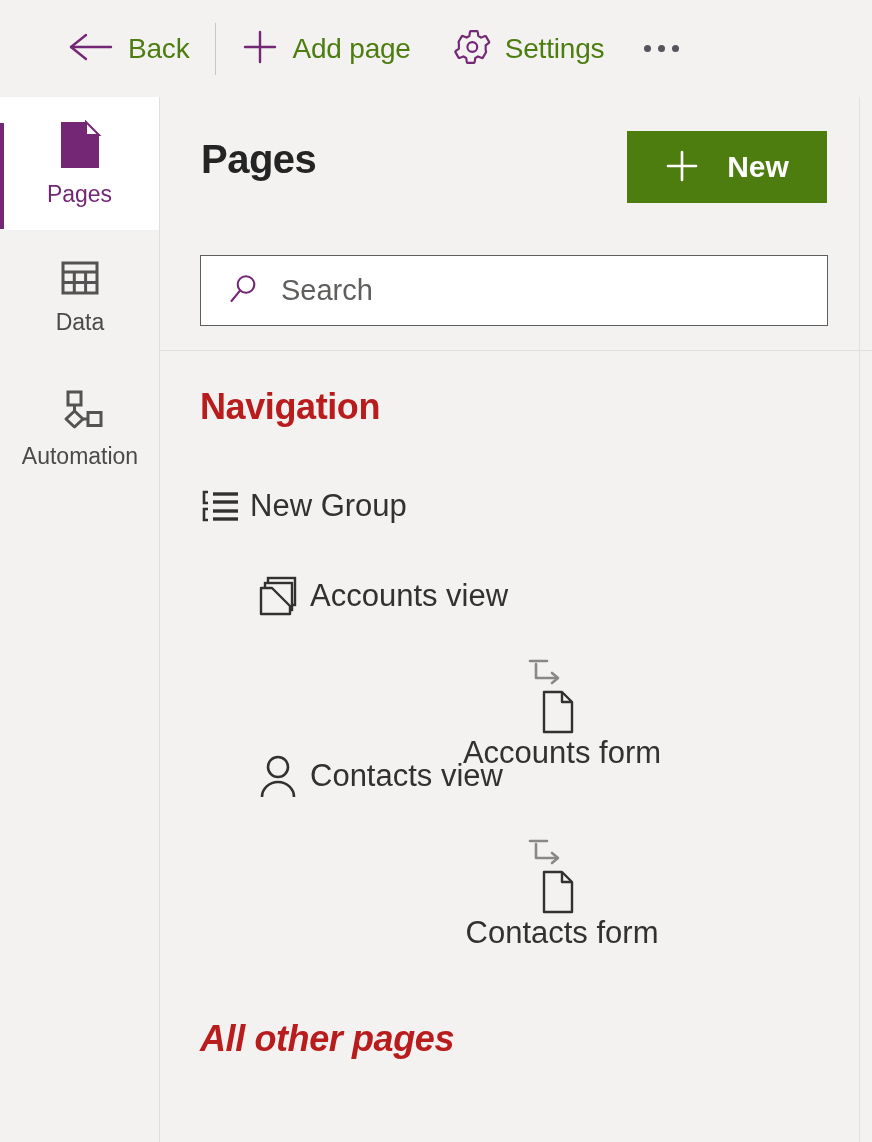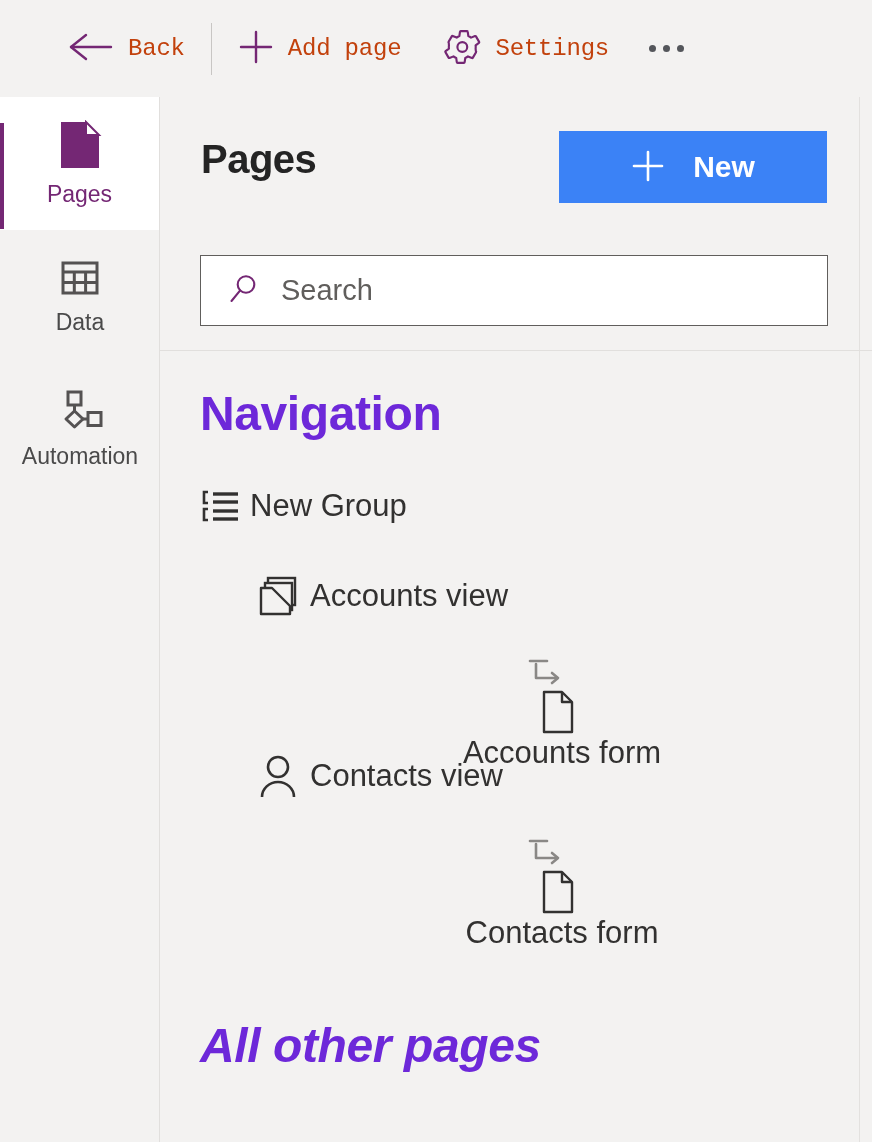--- a/index.html
+++ b/index.html
@@ -26,23 +26,23 @@
   }
   .tb-btn {
     display: flex; align-items: center;
     height: 56px;
     padding: 0 10px;
     gap: 14px;
     cursor: pointer;
     background: transparent; border: none;
   }
   .tb-label {
-    font-size: 24px;
-    color: #c2410c;
-    font-family: Liberation Mono, monospace;
+    font-size: 28px;
+    color: #4d7c0f;
+    font-family: Liberation Sans, sans-serif;
     white-space: nowrap;
     letter-spacing: -0.2px;
   }
   .tb-sep {
     width: 1px; height: 52px;
     background: #c8c6c4;
     margin: 0 16px;
   }
   .tb-more {
     display: flex; align-items: center; justify-content: center;
@@ -106,22 +106,22 @@
   }
   .page-title {
     position: absolute; left: 41px; top: 40px;
     font-size: 40px; font-weight: bold;
     color: #242424;
     letter-spacing: -0.5px;
     font-family: "Liberation Sans", sans-serif;
   }
   .new-btn {
     position: absolute; right: 32px; top: 34px;
-    width: 268px; height: 72px;
-    background: #3b82f6;
+    width: 200px; height: 72px;
+    background: #4d7c0f;
     border: none;
     display: flex; align-items: center; justify-content: center;
     gap: 28px;
     cursor: pointer;
   }
   .new-btn .lbl {
     font-size: 30px; font-weight: bold; color: #ffffff;
     font-family: "Liberation Sans", sans-serif;
   }
 
@@ -145,22 +145,22 @@
 
   .head-divider {
     position: absolute; left: 160px; top: 350px;
     width: 712px; height: 1px;
     background: #e1dfdd;
   }
 
   
   .section-title {
     position: absolute; left: 200px;
-    font-size: 48px; font-weight: bold;
-    color: #6d28d9;
+    font-size: 36px; font-weight: bold;
+    color: #b91c1c;
     letter-spacing: -0.4px;
     font-family: "Liberation Sans", sans-serif;
   }
   #nav-title { top: 386px; }
   #other-title { top: 1018px; font-style: italic; }
 
   .tree {
     position: absolute; left: 160px; top: 475px;
     width: 700px;
   }

